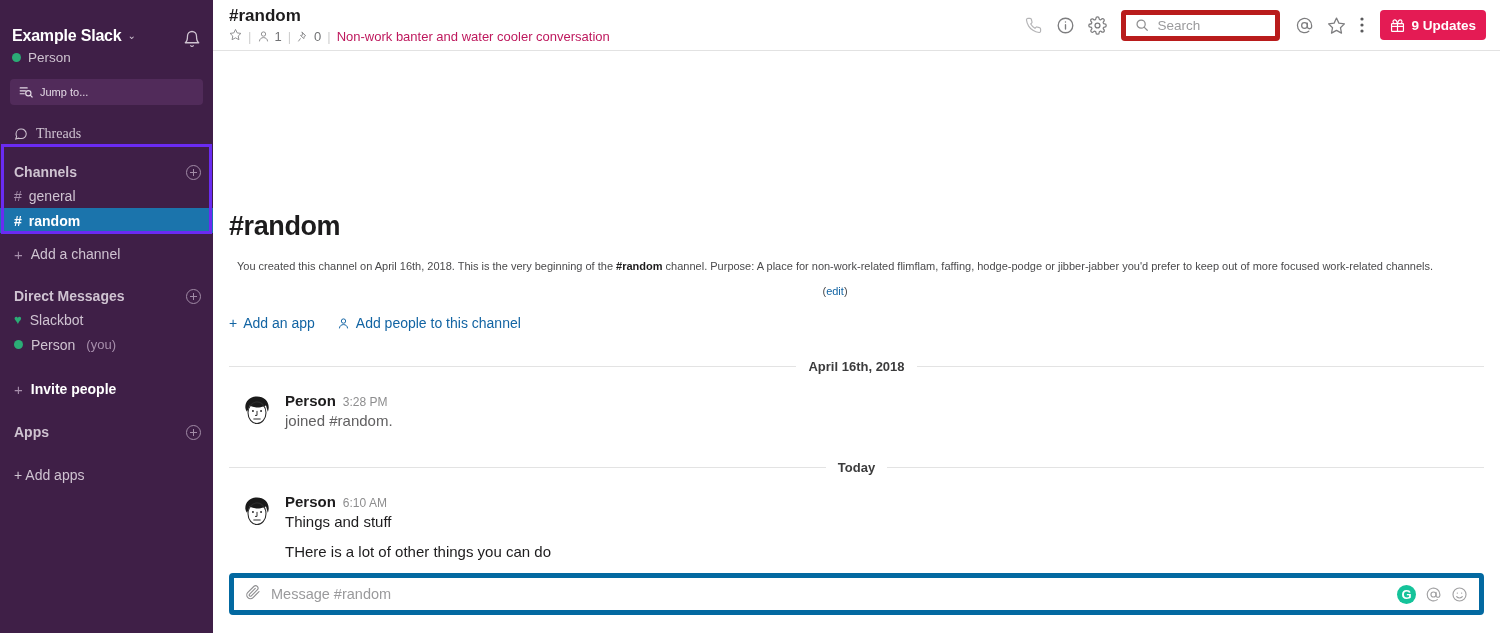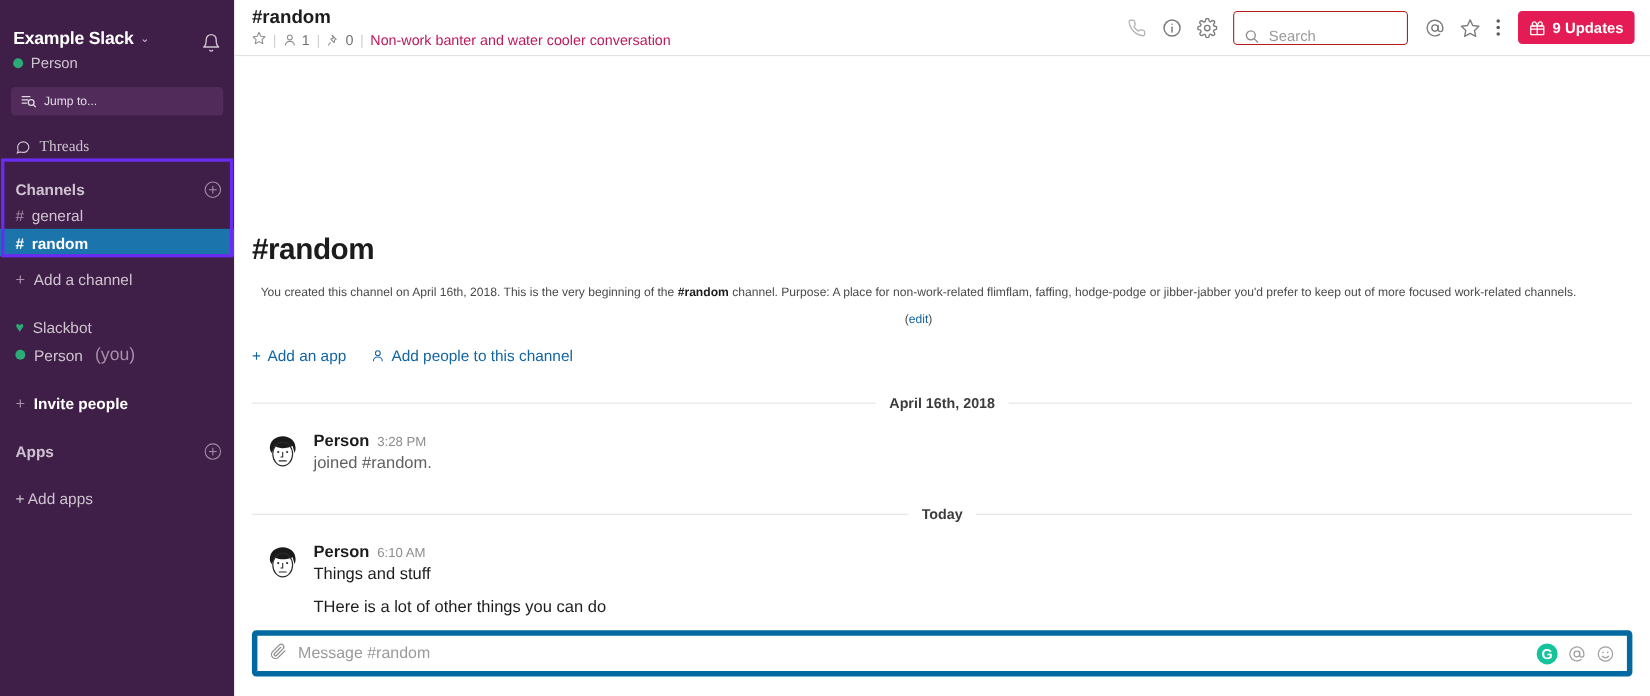--- a/index.html
+++ b/index.html
@@ -97,21 +97,21 @@
     font-size: 14px; color: #CFC3D1;
   }
   .add-row .pl { color: #A78FAC; font-size: 15px; }
 
   .dm-row {
     display: flex; align-items: center; gap: 8px;
     height: 25px; padding: 0 14px;
     font-size: 14px; color: #CFC3D1;
   }
   .heart-green { color: #2BAC76; font-size: 13px; line-height: 1; }
-  .you-tag { color: #A78FAC; font-size: 16px; margin-left: 3px; }
+  .you-tag { color: #A78FAC; font-size: 13px; margin-left: 3px; }
 
   .invite-row {
     display: flex; align-items: center; gap: 8px;
     padding: 0 14px; height: 22px; margin-top: 21px;
     font-size: 14px; color: #fff; font-weight: bold;
   }
   .invite-row .pl { color: #A78FAC; font-weight: normal; font-size: 15px; }
 
   
   .annot-box {
@@ -143,22 +143,22 @@
   .ch-topic { color: #be185d; }
 
   .ch-right { display: flex; align-items: center; gap: 0; }
   .hicon {
     width: 32px; height: 32px;
     display: flex; align-items: center; justify-content: center;
     color: #9A9A9C;
   }
   .search-box {
     width: 159px; height: 31px;
-    border: 1px solid #b91c1c; border-radius: 4px;
-    display: flex; align-items: flex-end; gap: 8px;
+    border: 5px solid #b91c1c; border-radius: 4px;
+    display: flex; align-items: center; gap: 8px;
     padding: 0 9px; margin: 0 8px;
     font-size: 13.5px; color: #9B9B9D;
   }
   .updates-btn {
     background: #E41B54; color: #fff;
     height: 30px; border-radius: 4px;
     display: flex; align-items: center; gap: 6px;
     padding: 0 10px; margin-left: 8px;
     font-size: 13.5px; font-weight: bold;
     border: none; cursor: pointer;
@@ -286,20 +286,24 @@
         <span class="hash">#</span>
         <span>random</span>
       </div>
       <div class="add-row">
         <span class="pl">+</span>
         <span>Add a channel</span>
       </div>
     </div>
 
     <div class="section-wrap" style="margin-top:20px;">
+      <div class="section-head">
+        <span>Direct Messages</span>
+        <span class="plus-circle"></span>
+      </div>
       <div class="dm-row">
         <span class="heart-green">♥</span>
         <span>Slackbot</span>
       </div>
       <div class="dm-row">
         <span class="dot-green"></span>
         <span>Person</span>
         <span class="you-tag">(you)</span>
       </div>
     </div>

